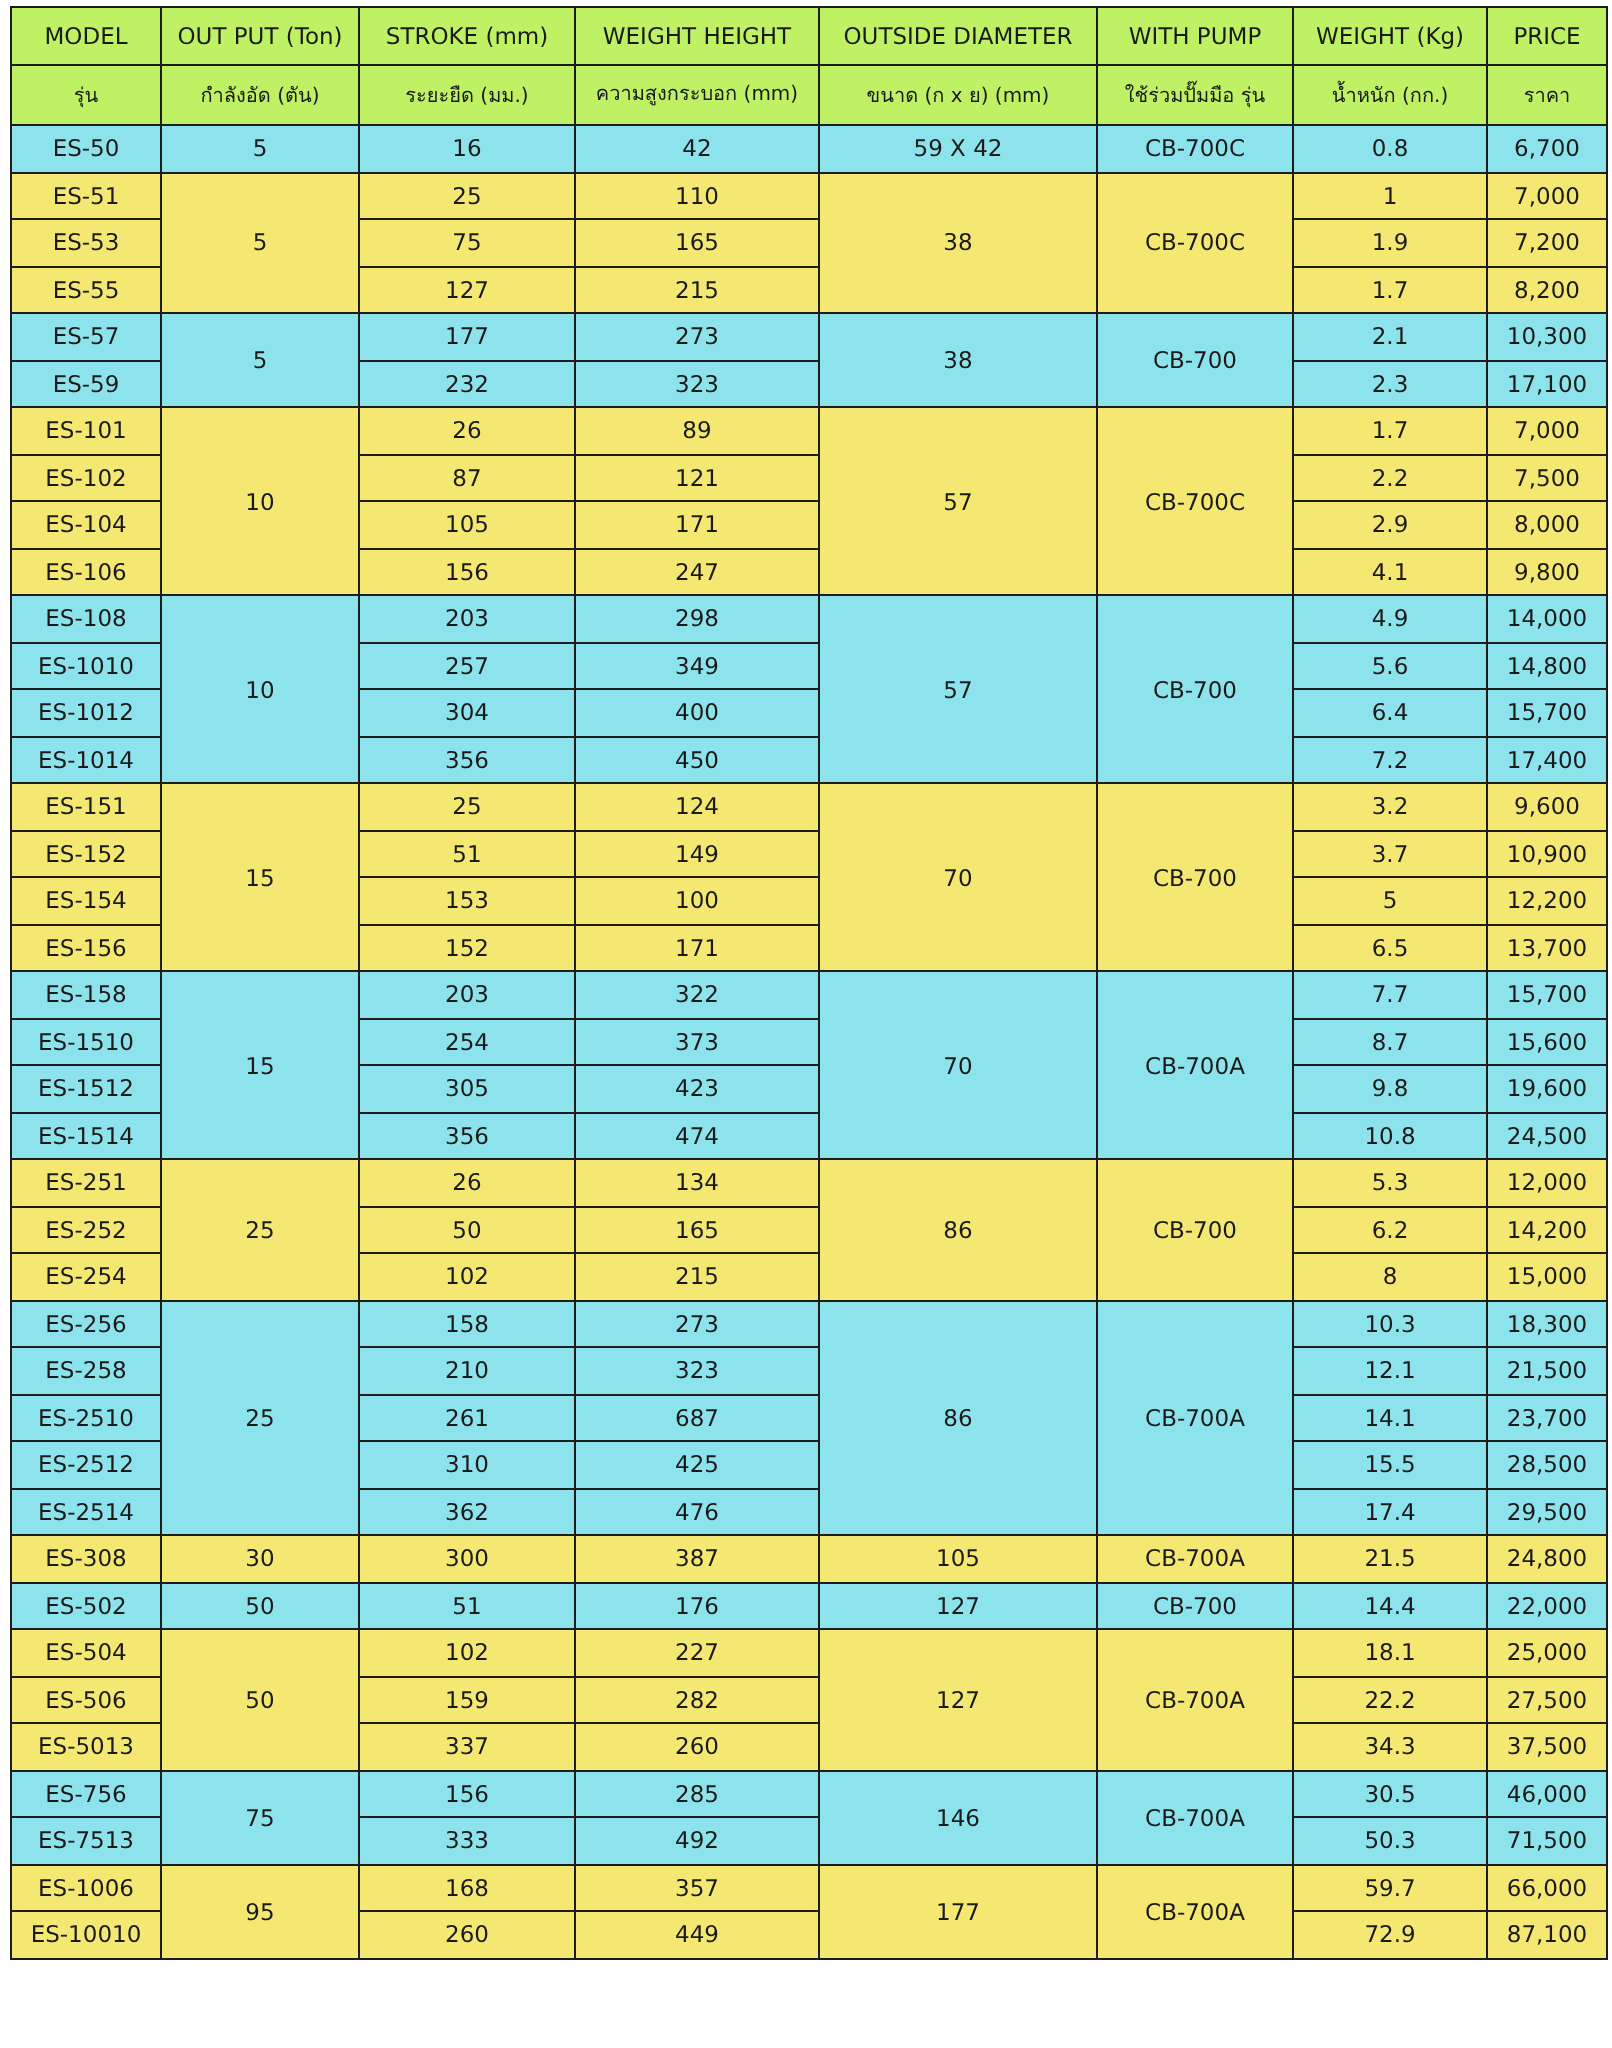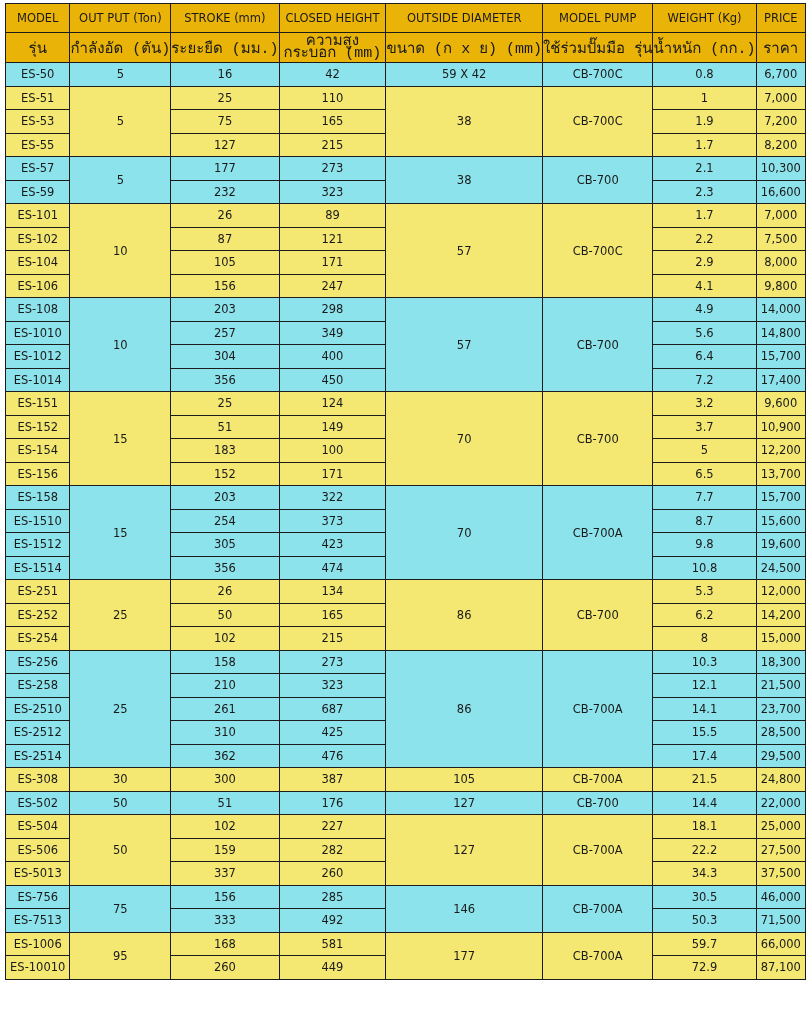--- a/index.html
+++ b/index.html
@@ -28,27 +28,26 @@
   table.spec td, table.spec th {
     border: 1.5px solid #1c1c1c;
     text-align: center;
     vertical-align: middle;
     padding: 0;
     overflow: hidden;
     white-space: nowrap;
     font-weight: normal;
   }
   table.spec th {
-    background: #eab308;
+    background: #bef264;
     height: 28px;
   }
   table.spec tr.h2 th {
     height: 29px;
-    font-size: 15px;
-    font-family: Liberation Mono, monospace;
+    font-size: 10px;
   }
   table.spec tr.h2 th.two-line {
     white-space: normal;
     line-height: 12px;
   }
   table.spec td {
     height: 22.5px;
   }
   .yellow td { background: #f4e872; }
   .cyan td { background: #8de3ec; }
@@ -67,23 +66,23 @@
       <col style="width:139px">
       <col style="width:98px">
       <col style="width:97px">
       <col style="width:60px">
     </colgroup>
     <thead>
       <tr class="h1">
         <th>MODEL</th>
         <th>OUT PUT (Ton)</th>
         <th>STROKE (mm)</th>
-        <th>CLOSED HEIGHT</th>
+        <th>WEIGHT HEIGHT</th>
         <th>OUTSIDE DIAMETER</th>
-        <th>MODEL PUMP</th>
+        <th>WITH PUMP</th>
         <th>WEIGHT (Kg)</th>
         <th>PRICE</th>
       </tr>
       <tr class="h2">
         <th>รุ่น</th>
         <th>กำลังอัด (ตัน)</th>
         <th>ระยะยืด (มม.)</th>
         <th class="two-line">ความสูงกระบอก (mm)</th>
         <th>ขนาด (ก x ย) (mm)</th>
         <th>ใช้ร่วมปั๊มมือ รุ่น</th>
@@ -134,21 +133,21 @@
           <td rowspan="2" class="bold-top">38</td>
           <td rowspan="2" class="bold-top">CB-700</td>
           <td class="bold-top">2.1</td>
           <td class="bold-top">10,300</td>
         </tr>
         <tr class="cyan">
           <td>ES-59</td>
           <td>232</td>
           <td>323</td>
           <td>2.3</td>
-          <td>16,600</td>
+          <td>17,100</td>
         </tr>
         <tr class="yellow">
           <td class="bold-top">ES-101</td>
           <td rowspan="4" class="bold-top">10</td>
           <td class="bold-top">26</td>
           <td class="bold-top">89</td>
           <td rowspan="4" class="bold-top">57</td>
           <td rowspan="4" class="bold-top">CB-700C</td>
           <td class="bold-top">1.7</td>
           <td class="bold-top">7,000</td>
@@ -217,21 +216,21 @@
         </tr>
         <tr class="yellow">
           <td>ES-152</td>
           <td>51</td>
           <td>149</td>
           <td>3.7</td>
           <td>10,900</td>
         </tr>
         <tr class="yellow">
           <td>ES-154</td>
-          <td>183</td>
+          <td>153</td>
           <td>100</td>
           <td>5</td>
           <td>12,200</td>
         </tr>
         <tr class="yellow">
           <td>ES-156</td>
           <td>152</td>
           <td>171</td>
           <td>6.5</td>
           <td>13,700</td>
@@ -387,21 +386,21 @@
           <td>ES-7513</td>
           <td>333</td>
           <td>492</td>
           <td>50.3</td>
           <td>71,500</td>
         </tr>
         <tr class="yellow">
           <td class="bold-top">ES-1006</td>
           <td rowspan="2" class="bold-top">95</td>
           <td class="bold-top">168</td>
-          <td class="bold-top">581</td>
+          <td class="bold-top">357</td>
           <td rowspan="2" class="bold-top">177</td>
           <td rowspan="2" class="bold-top">CB-700A</td>
           <td class="bold-top">59.7</td>
           <td class="bold-top">66,000</td>
         </tr>
         <tr class="yellow">
           <td>ES-10010</td>
           <td>260</td>
           <td>449</td>
           <td>72.9</td>

